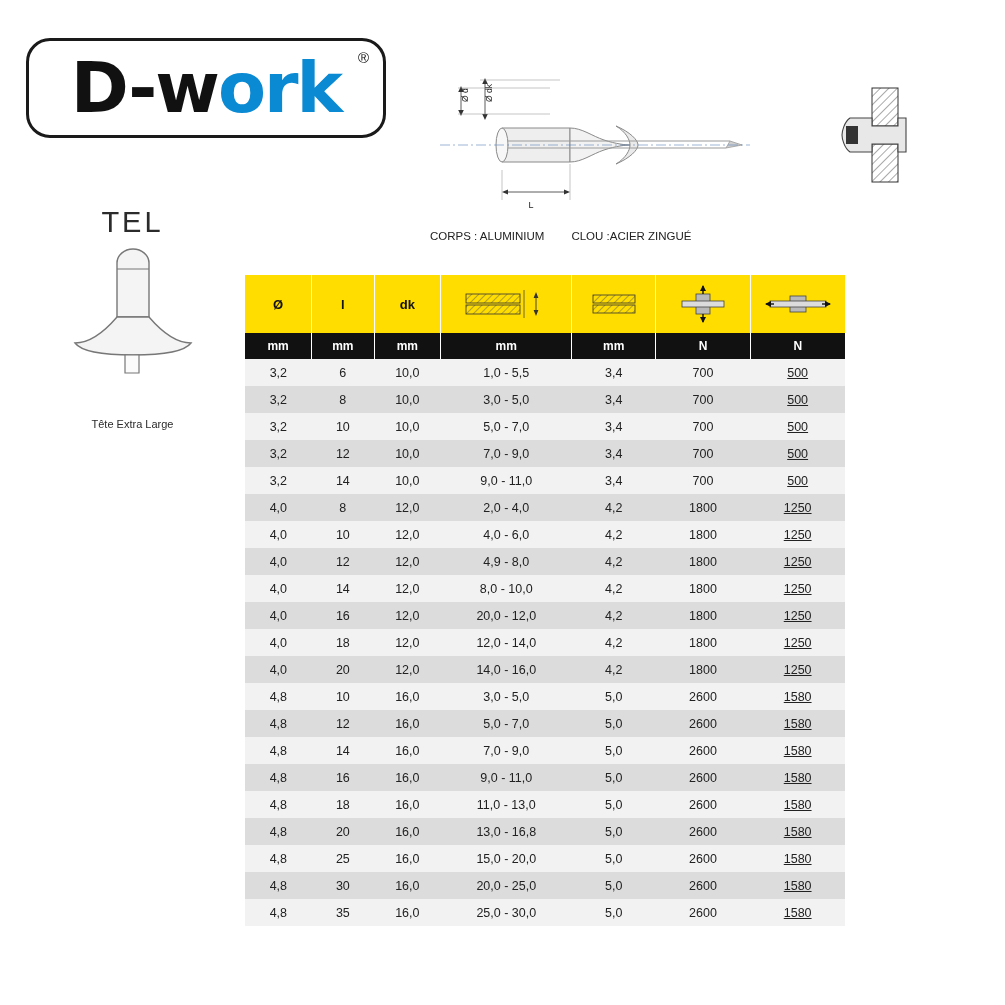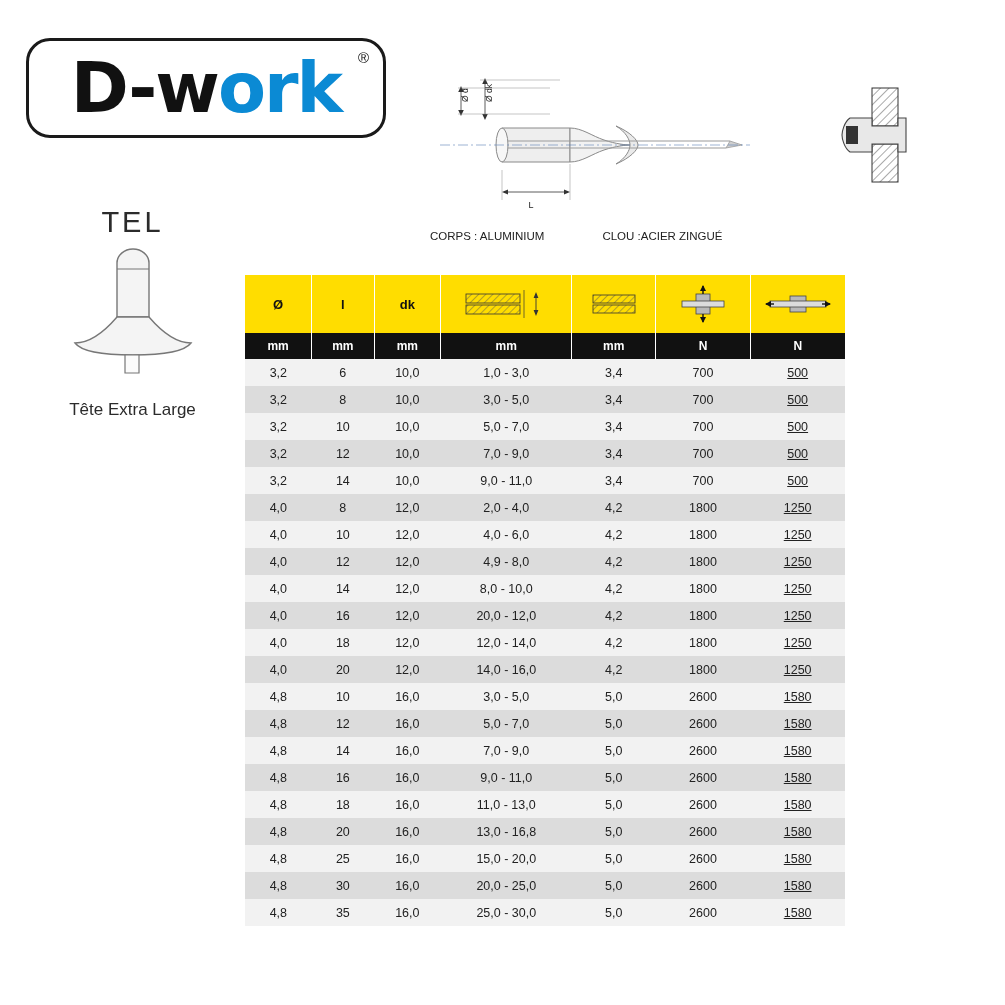--- a/index.html
+++ b/index.html
@@ -58,23 +58,23 @@
     text-align: center;
   }
   .tel-title {
     font-family: "Liberation Sans", sans-serif;
     font-size: 29px;
     letter-spacing: 3px;
     color: #2b2b2b;
     margin-bottom: 6px;
   }
   .tel-caption {
-    font-size: 17px;
+    font-size: 11px;
     color: #2b2b2b;
-    margin-top: 6px;
+    margin-top: 24px;
   }
 
   
   .rivet-schematic {
     position: absolute;
     left: 430px;
     top: 40px;
     width: 330px;
     height: 190px;
   }
@@ -84,21 +84,21 @@
     top: 80px;
     width: 120px;
     height: 110px;
   }
   .caption-row {
     position: absolute;
     left: 430px;
     top: 230px;
     width: 380px;
     display: flex;
-    gap: 58px;
+    gap: 27px;
     font-size: 11.5px;
     color: #222;
   }
 
   
   table.spec {
     position: absolute;
     left: 245px;
     top: 275px;
     border-collapse: collapse;
@@ -295,21 +295,21 @@
       <th>mm</th>
       <th>N</th>
       <th>N</th>
     </tr>
   </thead>
   <tbody id="spec-body">
       <tr class="odd">
         <td>3,2</td>
         <td>6</td>
         <td>10,0</td>
-        <td>1,0 - 3,0</td>
+        <td>1,0 - 5,5</td>
         <td>3,4</td>
         <td>700</td>
         <td>500</td>
       </tr>
       <tr class="even">
         <td>3,2</td>
         <td>8</td>
         <td>10,0</td>
         <td>3,0 - 5,0</td>
         <td>3,4</td>

